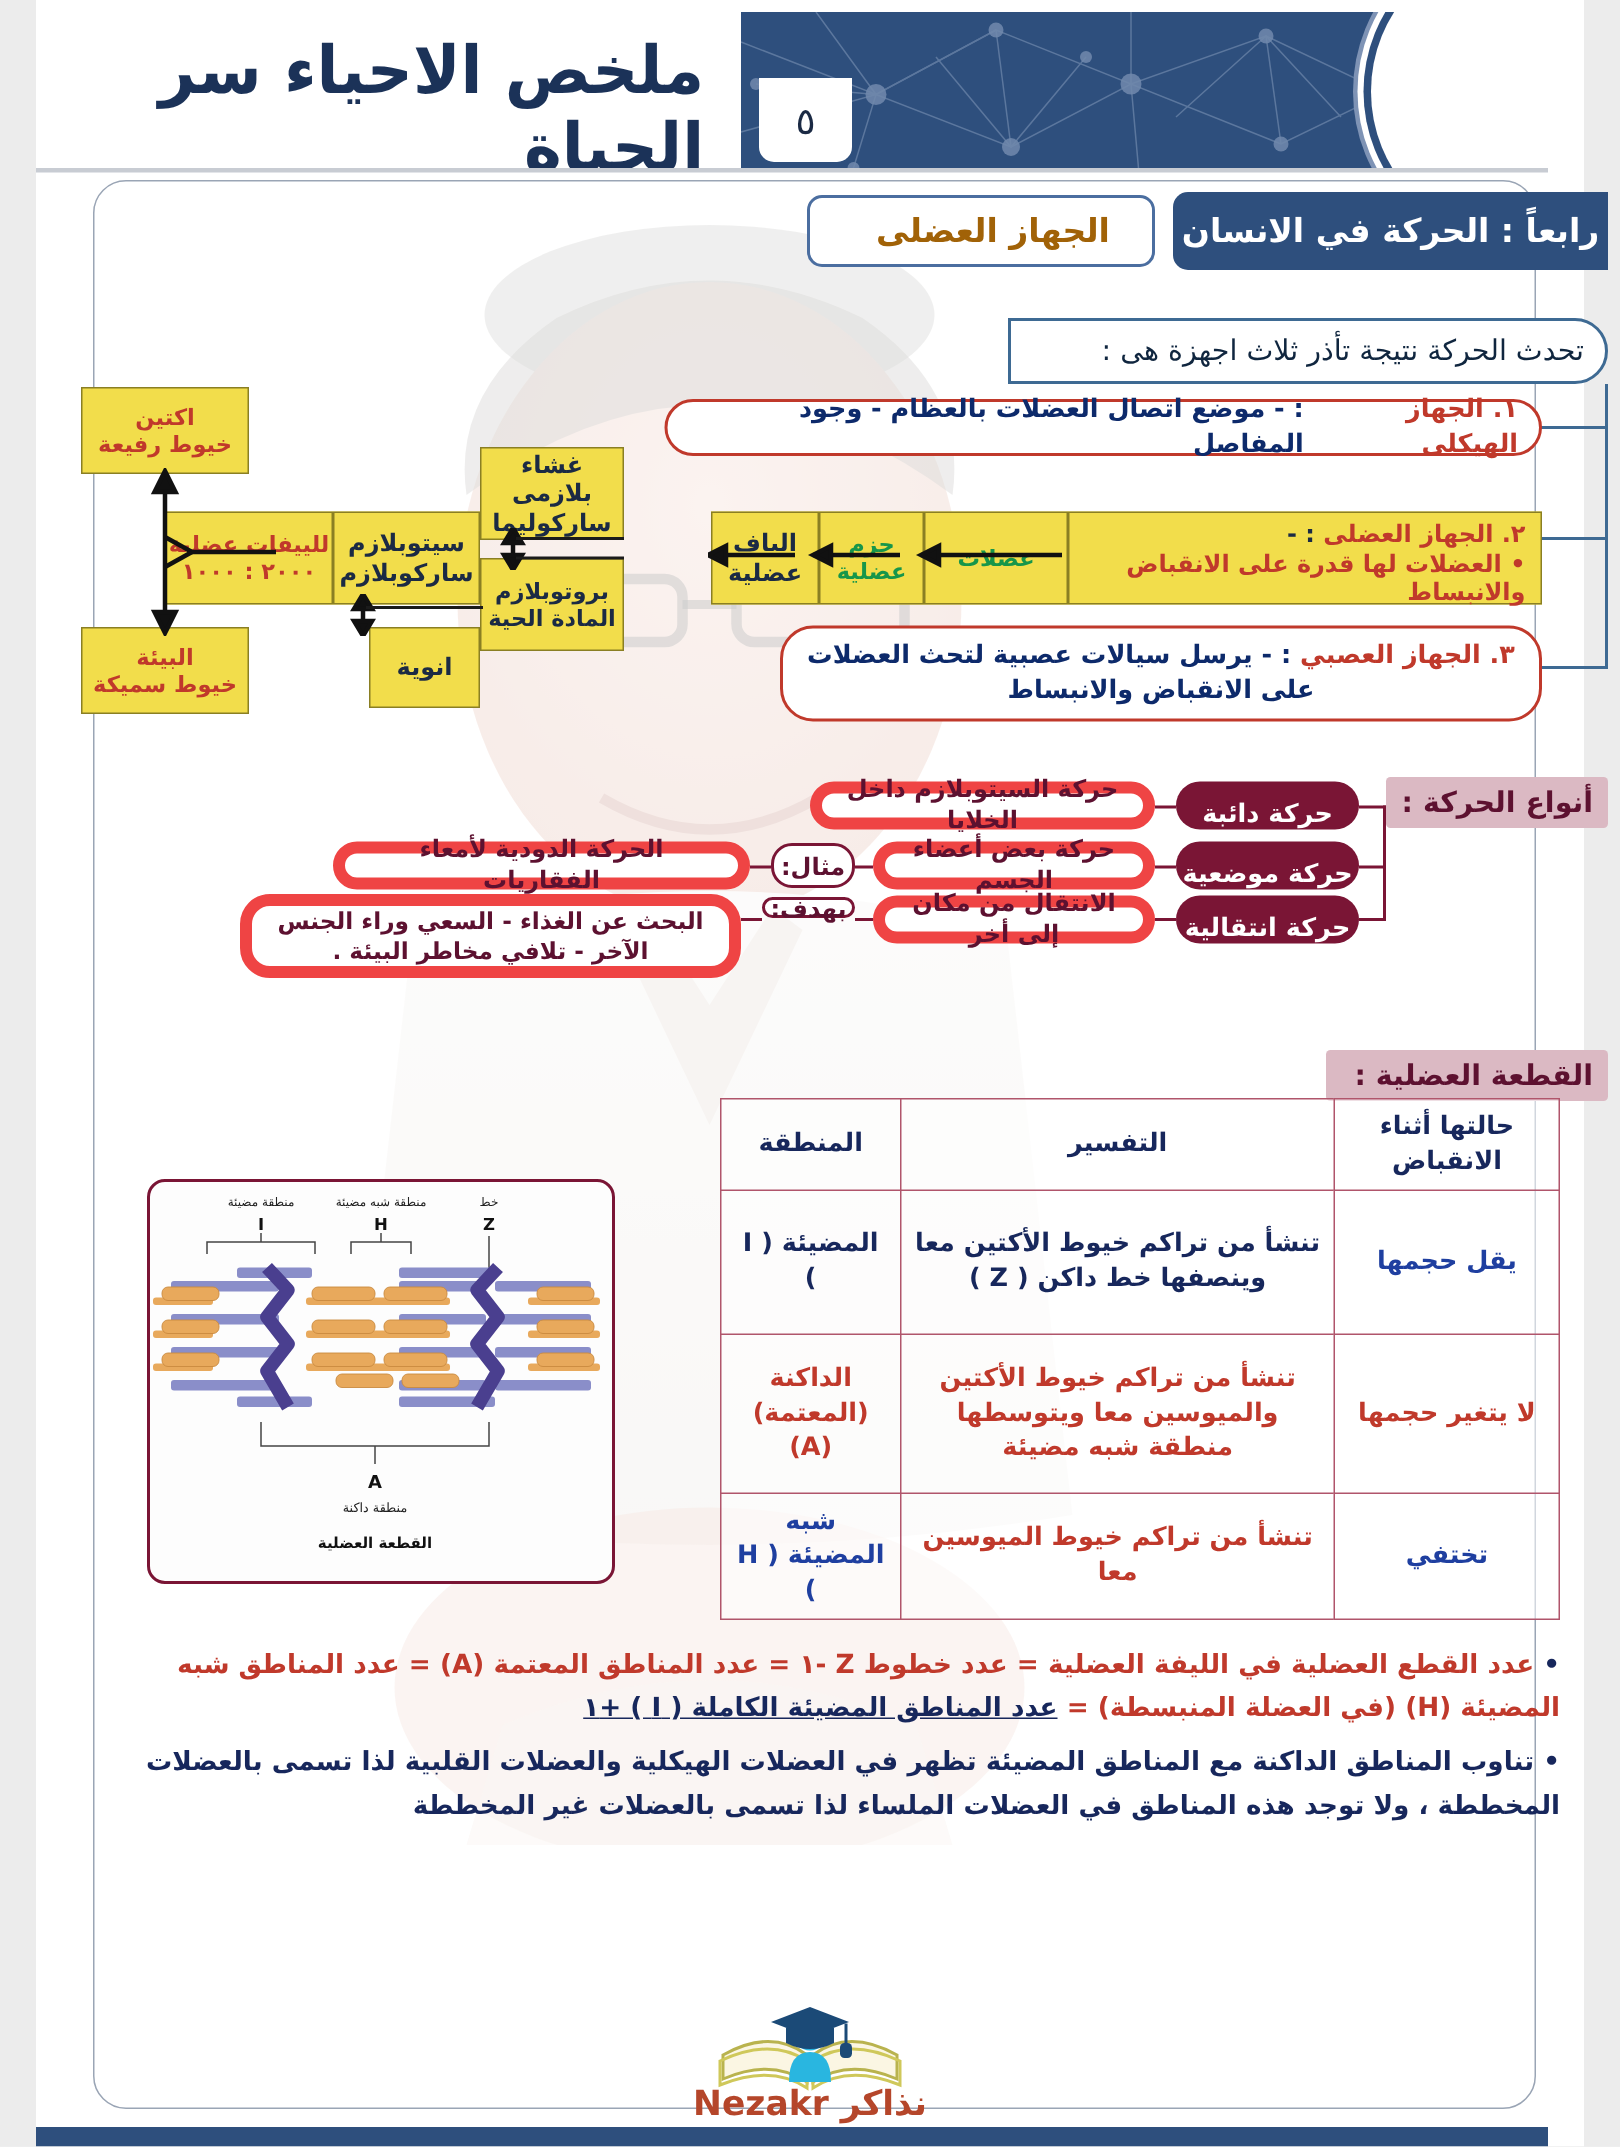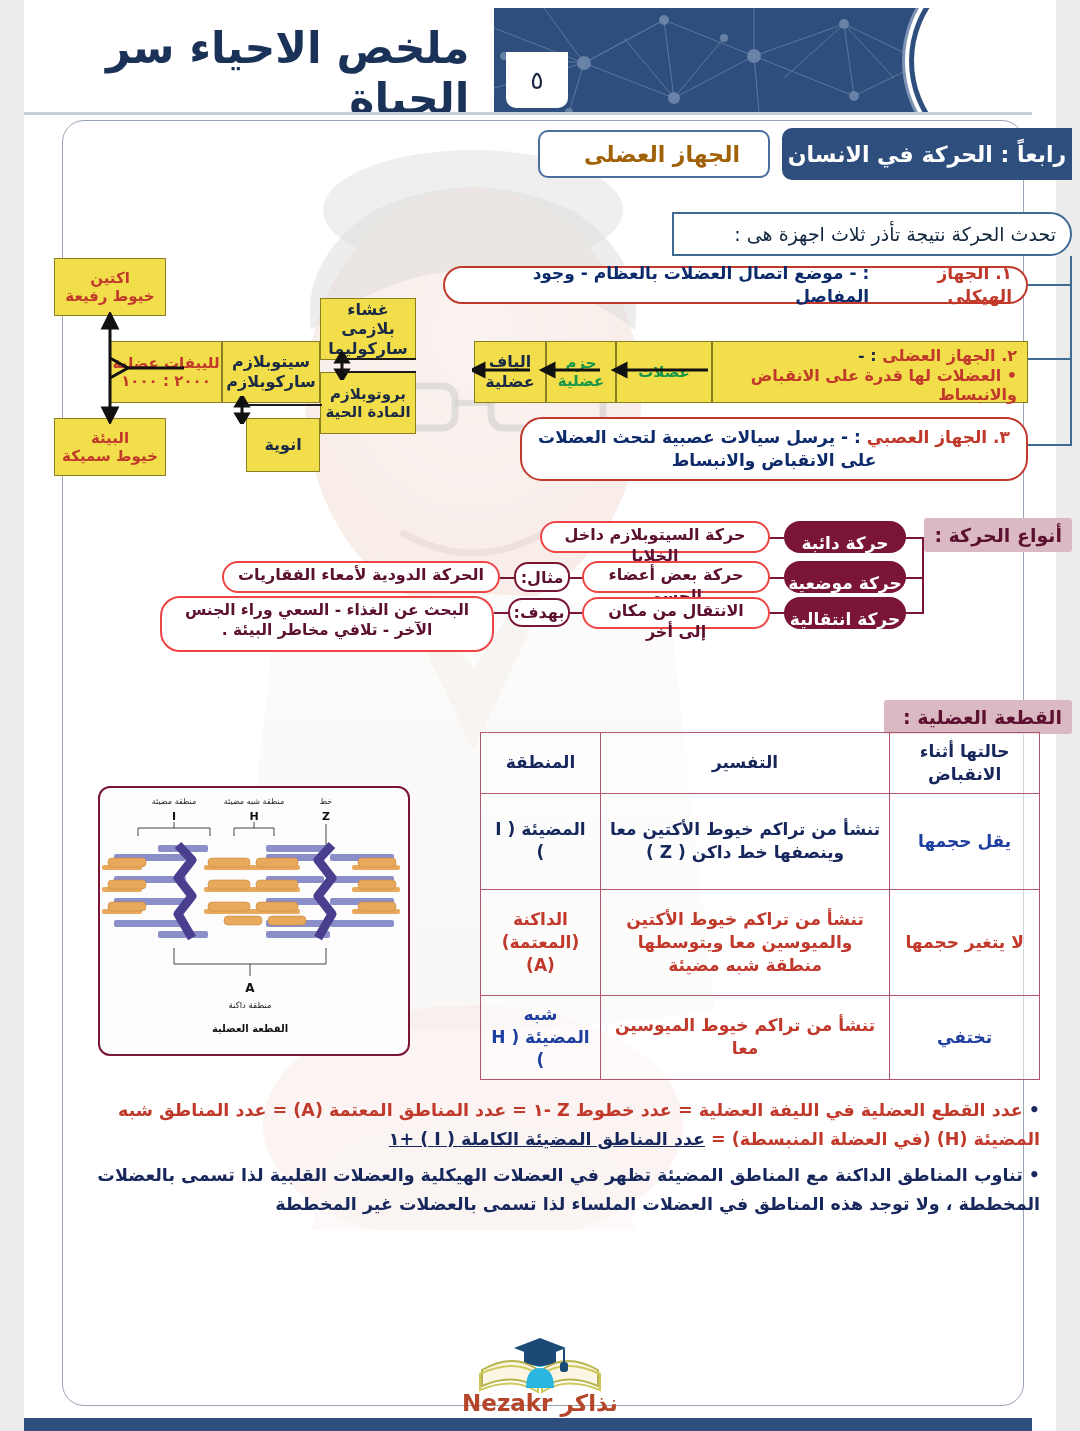--- a/index.html
+++ b/index.html
@@ -99,23 +99,23 @@
     position:absolute; background:#dbb9c3; color:#5d1130;
     display:flex; align-items:center; padding:0 10px;
     font-size:19px; font-weight:bold; border-radius:3px;margin-left:28px;
   }
   .pill-dark{
     position:absolute; background:#7a1535; color:#fff;
     border-radius:16px; display:flex; align-items:flex-end; justify-content:center;
     font-size:17px; font-weight:bold; white-space:nowrap;
   }
   .pill-out{
-    position:absolute; background:#fff; border:2px solid #ef4444;
+    position:absolute; background:#fff; border:8px solid #ef4444;
     color:#5d1130; border-radius:20px;
-    display:flex; justify-content:center; text-align:center;
+    display:flex; align-items:center; justify-content:center; text-align:center;
     font-size:16px; font-weight:bold; line-height:1.3; padding:2px 8px;
   }
   .pill-sm{
     position:absolute; background:#fff; border:2px solid #7a1535;
     color:#5d1130; border-radius:14px;
     display:flex; align-items:center; justify-content:center;
     font-size:16px; font-weight:bold; white-space:nowrap;
   }
   .mv-conn{ position:absolute; background:#7a1535; }
   
@@ -357,21 +357,21 @@
   <div class="pill-out" style="right:310px; top:597px; width:188px; height:32px;">
     <span>الانتقال من مكان إلى أخر</span>
   </div>
 
   <div class="mv-conn" style="right:498px; top:577px; width:12px; height:2px;"></div>
   <div class="mv-conn" style="right:498px; top:612px; width:12px; height:2px;"></div>
 
   <div class="pill-sm" style="right:510px; top:562px; width:56px; height:30px;">
     <span>مثال:</span>
   </div>
-  <div class="pill-sm" style="right:510px; top:598px; width:62px; height:29px;align-items:center;">
+  <div class="pill-sm" style="right:510px; top:598px; width:62px; height:14px;align-items:center;">
     <span>بهدف:</span>
   </div>
 
   <div class="mv-conn" style="right:566px; top:577px; width:14px; height:2px;"></div>
   <div class="mv-conn" style="right:572px; top:612px; width:14px; height:2px;"></div>
 
   <div class="pill-out" style="right:580px; top:561px; width:278px; height:32px;">
     <span>الحركة الدودية لأمعاء الفقاريات</span>
   </div>
   <div class="pill-out" style="right:586px; top:596px; width:334px; height:56px; font-size:15.5px;">

